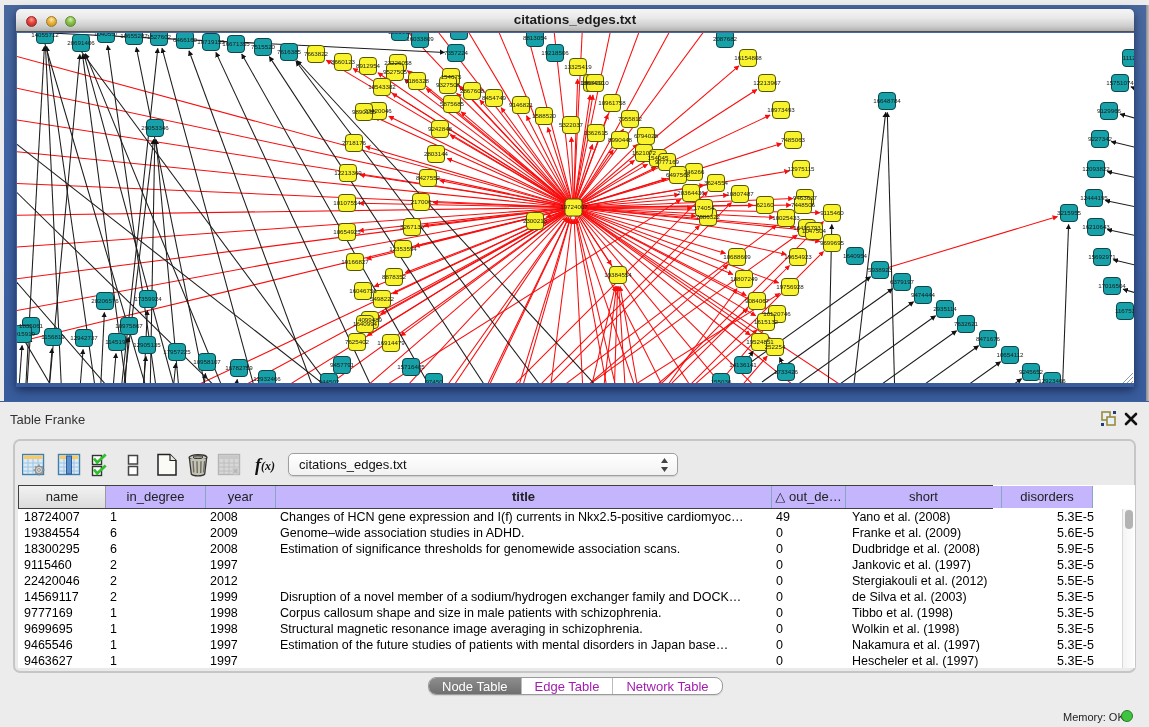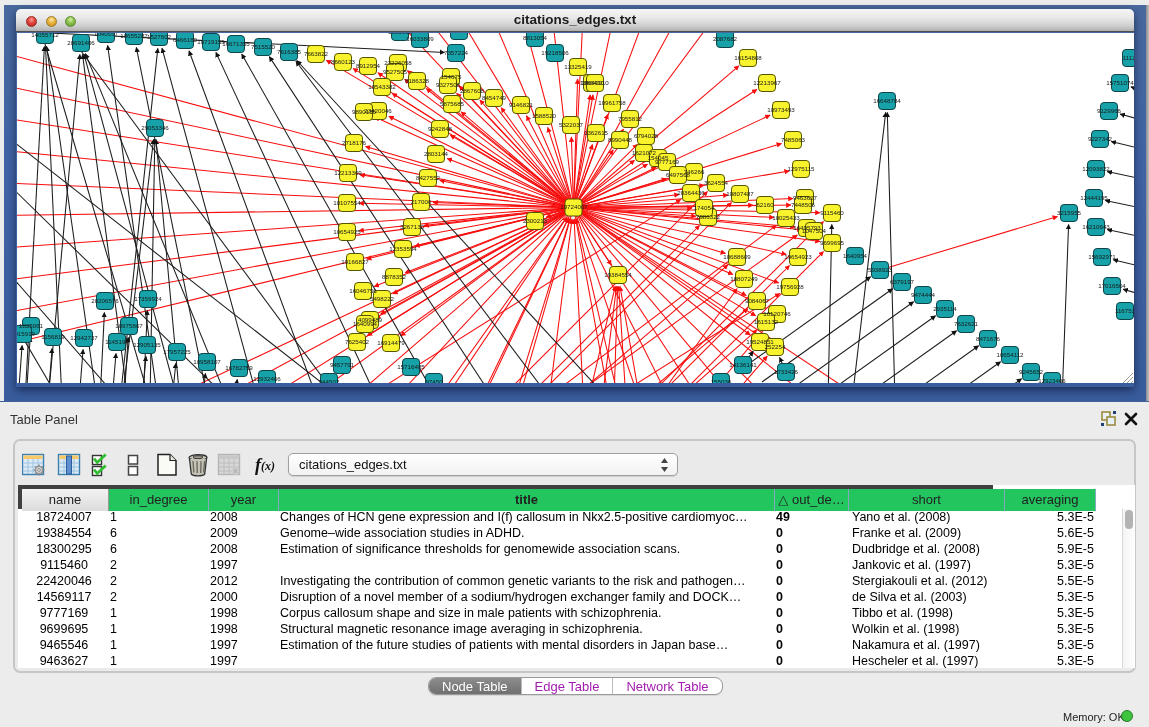--- a/index.html
+++ b/index.html
@@ -23,38 +23,38 @@
 #tablepanel { position:absolute; left:0; top:401px; width:1149px; height:326px; background:#ececec;
   border-top:1px solid #40609c; }
 #tp-title { position:absolute; left:10px; top:10px; font-size:13px; color:#333; }
 #container { position:absolute; left:13px; top:37px; width:1123px; height:234px;
   border:2px solid #c6c6c6; border-radius:7px; background:#eaeaea; }
 #toolbar { position:absolute; left:0; top:8px; height:30px; width:100%; }
 #dropdown { position:absolute; left:273px; top:4px; width:390px; height:23px; border:1px solid #9f9f9f;
   border-radius:5px; background:linear-gradient(180deg,#ffffff,#f2f2f2); font-size:13px; color:#111;
   line-height:21px; padding-left:10px; box-shadow:0 1px 1px rgba(0,0,0,0.12); }
 #table { position:absolute; left:3px; top:44px; width:1117px; height:183px; background:#fff; }
-#thead { position:absolute; left:0; top:0; width:975px; height:24px; border:4px solid #404040; }
+#thead { position:absolute; left:0; top:0; width:975px; height:24px; border:1px solid #404040; }
 .th { position:absolute; top:0; height:22px; font-size:13px; color:#222; text-align:center;
-  line-height:22px; background:#22c55e; border-right:1px solid #85a8bc; }
+  line-height:22px; background:#c4b5fd; border-right:1px solid #85a8bc; }
 .th1 { left:0; width:87px; background:linear-gradient(180deg,#f2f2f2,#dcdcdc); border-right:1px solid #9a9a9a; }
 .th2 { left:87px; width:100px; }
 .th3 { left:187px; width:70px; }
 .th4 { left:257px; width:496px;font-weight:bold; }
 .th5 { left:753px; width:74px; }
 .th6 { left:827px; width:156px; }
 .th7 { left:983px; width:91px; }
 #tbody { position:absolute; left:1px; top:24px; width:1103px; height:159px; overflow:hidden; }
 .tr { position:relative; height:16px; width:100%; }
 .c { position:absolute; top:0; font-size:12.5px; line-height:16px; color:#000; white-space:nowrap; overflow:hidden; }
-.c1 { left:5px; width:80px;text-align:center; }
+.c1 { left:5px; width:80px; }
 .c2 { left:91px; width:95px; }
 .c3 { left:191px; width:65px; }
 .c4 { left:261px; width:492px; }
-.c5 { left:757px; width:70px;font-weight:bold; }
+.c5 { left:757px; width:70px; }
 .c6 { left:833px; width:150px; }
 .c7 { left:990px; width:88px;margin-left:48px; }
 #vscroll { position:absolute; left:1104px; top:24px; width:12px; height:159px; background:linear-gradient(90deg,#f4f4f4,#fdfdfd); border-left:1px solid #d8d8d8; }
 #vthumb { position:absolute; left:2px; top:1px; width:8px; height:19px; background:#b3b3b3; border-radius:4px; }
 #tabs { position:absolute; left:428px; top:275px; height:18px; border:1px solid #9b9b9b; border-radius:8px;
   background:#fff; overflow:hidden; box-shadow:0 1px 1px rgba(0,0,0,0.1); display:flex; }
 .tab { font-size:13px; line-height:17px; padding:0 13px; color:#a21caf; }
 .tab.sel { background:linear-gradient(180deg,#8d8d8d,#6f6f6f); color:#fff; }
 .tab + .tab { border-left:1px solid #bbb; }
 #memok { position:absolute; left:1063px; top:309px; font-size:11px; color:#222; }
@@ -574,21 +574,21 @@
 <g stroke="#999" stroke-width="1">
               <line x1="1133" y1="372" x2="1123" y2="382"></line>
               <line x1="1133" y1="376" x2="1127" y2="382"></line>
               <line x1="1133" y1="380" x2="1131" y2="382"></line>
             </g>
 </svg></div>
   </div>
  </div>
  <div id="rightstrip"></div>
  <div id="tablepanel">
-  <div id="tp-title">Table Panel</div>
+  <div id="tp-title">Table Franke</div>
   <svg id="tp-float" style="position:absolute;left:1100px;top:8px;" width="18" height="18" viewBox="0 0 18 18">
     <rect x="2" y="2" width="8" height="8" fill="#e8f0f8" stroke="#9a8c3f" stroke-width="1.6"></rect>
     <rect x="7" y="7" width="8" height="8" fill="#e8f0f8" stroke="#9a8c3f" stroke-width="1.6"></rect>
     <rect x="13" y="1" width="3" height="3" fill="#1f3f77"></rect>
         <rect x="1" y="13" width="3" height="3" fill="#1f3f77"></rect>
   </svg>
   <svg id="tp-x" style="position:absolute;left:1124px;top:10px;" width="14" height="14" viewBox="0 0 14 14">
     <path d="M2,2 L12,12 M12,2 L2,12" stroke="#111" stroke-width="2.6" stroke-linecap="round"></path>
   </svg>
   <div id="container">
@@ -658,28 +658,28 @@
       </div>
     </div>
     <div id="table">
       <div id="thead">
         <div class="th th1">name</div>
         <div class="th th2">in_degree</div>
         <div class="th th3">year</div>
         <div class="th th4">title</div>
         <div class="th th5">△ out_de…</div>
         <div class="th th6">short</div>
-        <div class="th th7">averaging</div>
+        <div class="th th7">disorders</div>
       </div>
       <div id="tbody">
 <div class="tr">
               <div class="c c1">18724007</div>
               <div class="c c2">1</div>
               <div class="c c3">2008</div>
-              <div class="c c4">Changes of HCN gene expression and I(f) callosum in Nkx2.5-positive cardiomyoc…</div>
+              <div class="c c4">Changes of HCN gene expression and I(f) currents in Nkx2.5-positive cardiomyoc…</div>
               <div class="c c5">49</div>
               <div class="c c6">Yano et al. (2008)</div>
               <div class="c c7">5.3E-5</div>
             </div>
 <div class="tr">
               <div class="c c1">19384554</div>
               <div class="c c2">6</div>
               <div class="c c3">2009</div>
               <div class="c c4">Genome–wide association studies in ADHD.</div>
               <div class="c c5">0</div>
@@ -700,29 +700,28 @@
               <div class="c c2">2</div>
               <div class="c c3">1997</div>
               <div class="c c5">0</div>
               <div class="c c6">Jankovic et al. (1997)</div>
               <div class="c c7">5.3E-5</div>
             </div>
 <div class="tr">
               <div class="c c1">22420046</div>
               <div class="c c2">2</div>
               <div class="c c3">2012</div>
-              <div class="c c4">Investigating the contribution of common genetic variants to the risk and pathogen…</div>
               <div class="c c5">0</div>
               <div class="c c6">Stergiakouli et al. (2012)</div>
               <div class="c c7">5.5E-5</div>
             </div>
 <div class="tr">
               <div class="c c1">14569117</div>
               <div class="c c2">2</div>
-              <div class="c c3">2000</div>
+              <div class="c c3">1999</div>
               <div class="c c4">Disruption of a novel member of a sodium/hydrogen exchanger family and DOCK…</div>
               <div class="c c5">0</div>
               <div class="c c6">de Silva et al. (2003)</div>
               <div class="c c7">5.3E-5</div>
             </div>
 <div class="tr">
               <div class="c c1">9777169</div>
               <div class="c c2">1</div>
               <div class="c c3">1998</div>
               <div class="c c4">Corpus callosum shape and size in male patients with schizophrenia.</div>

